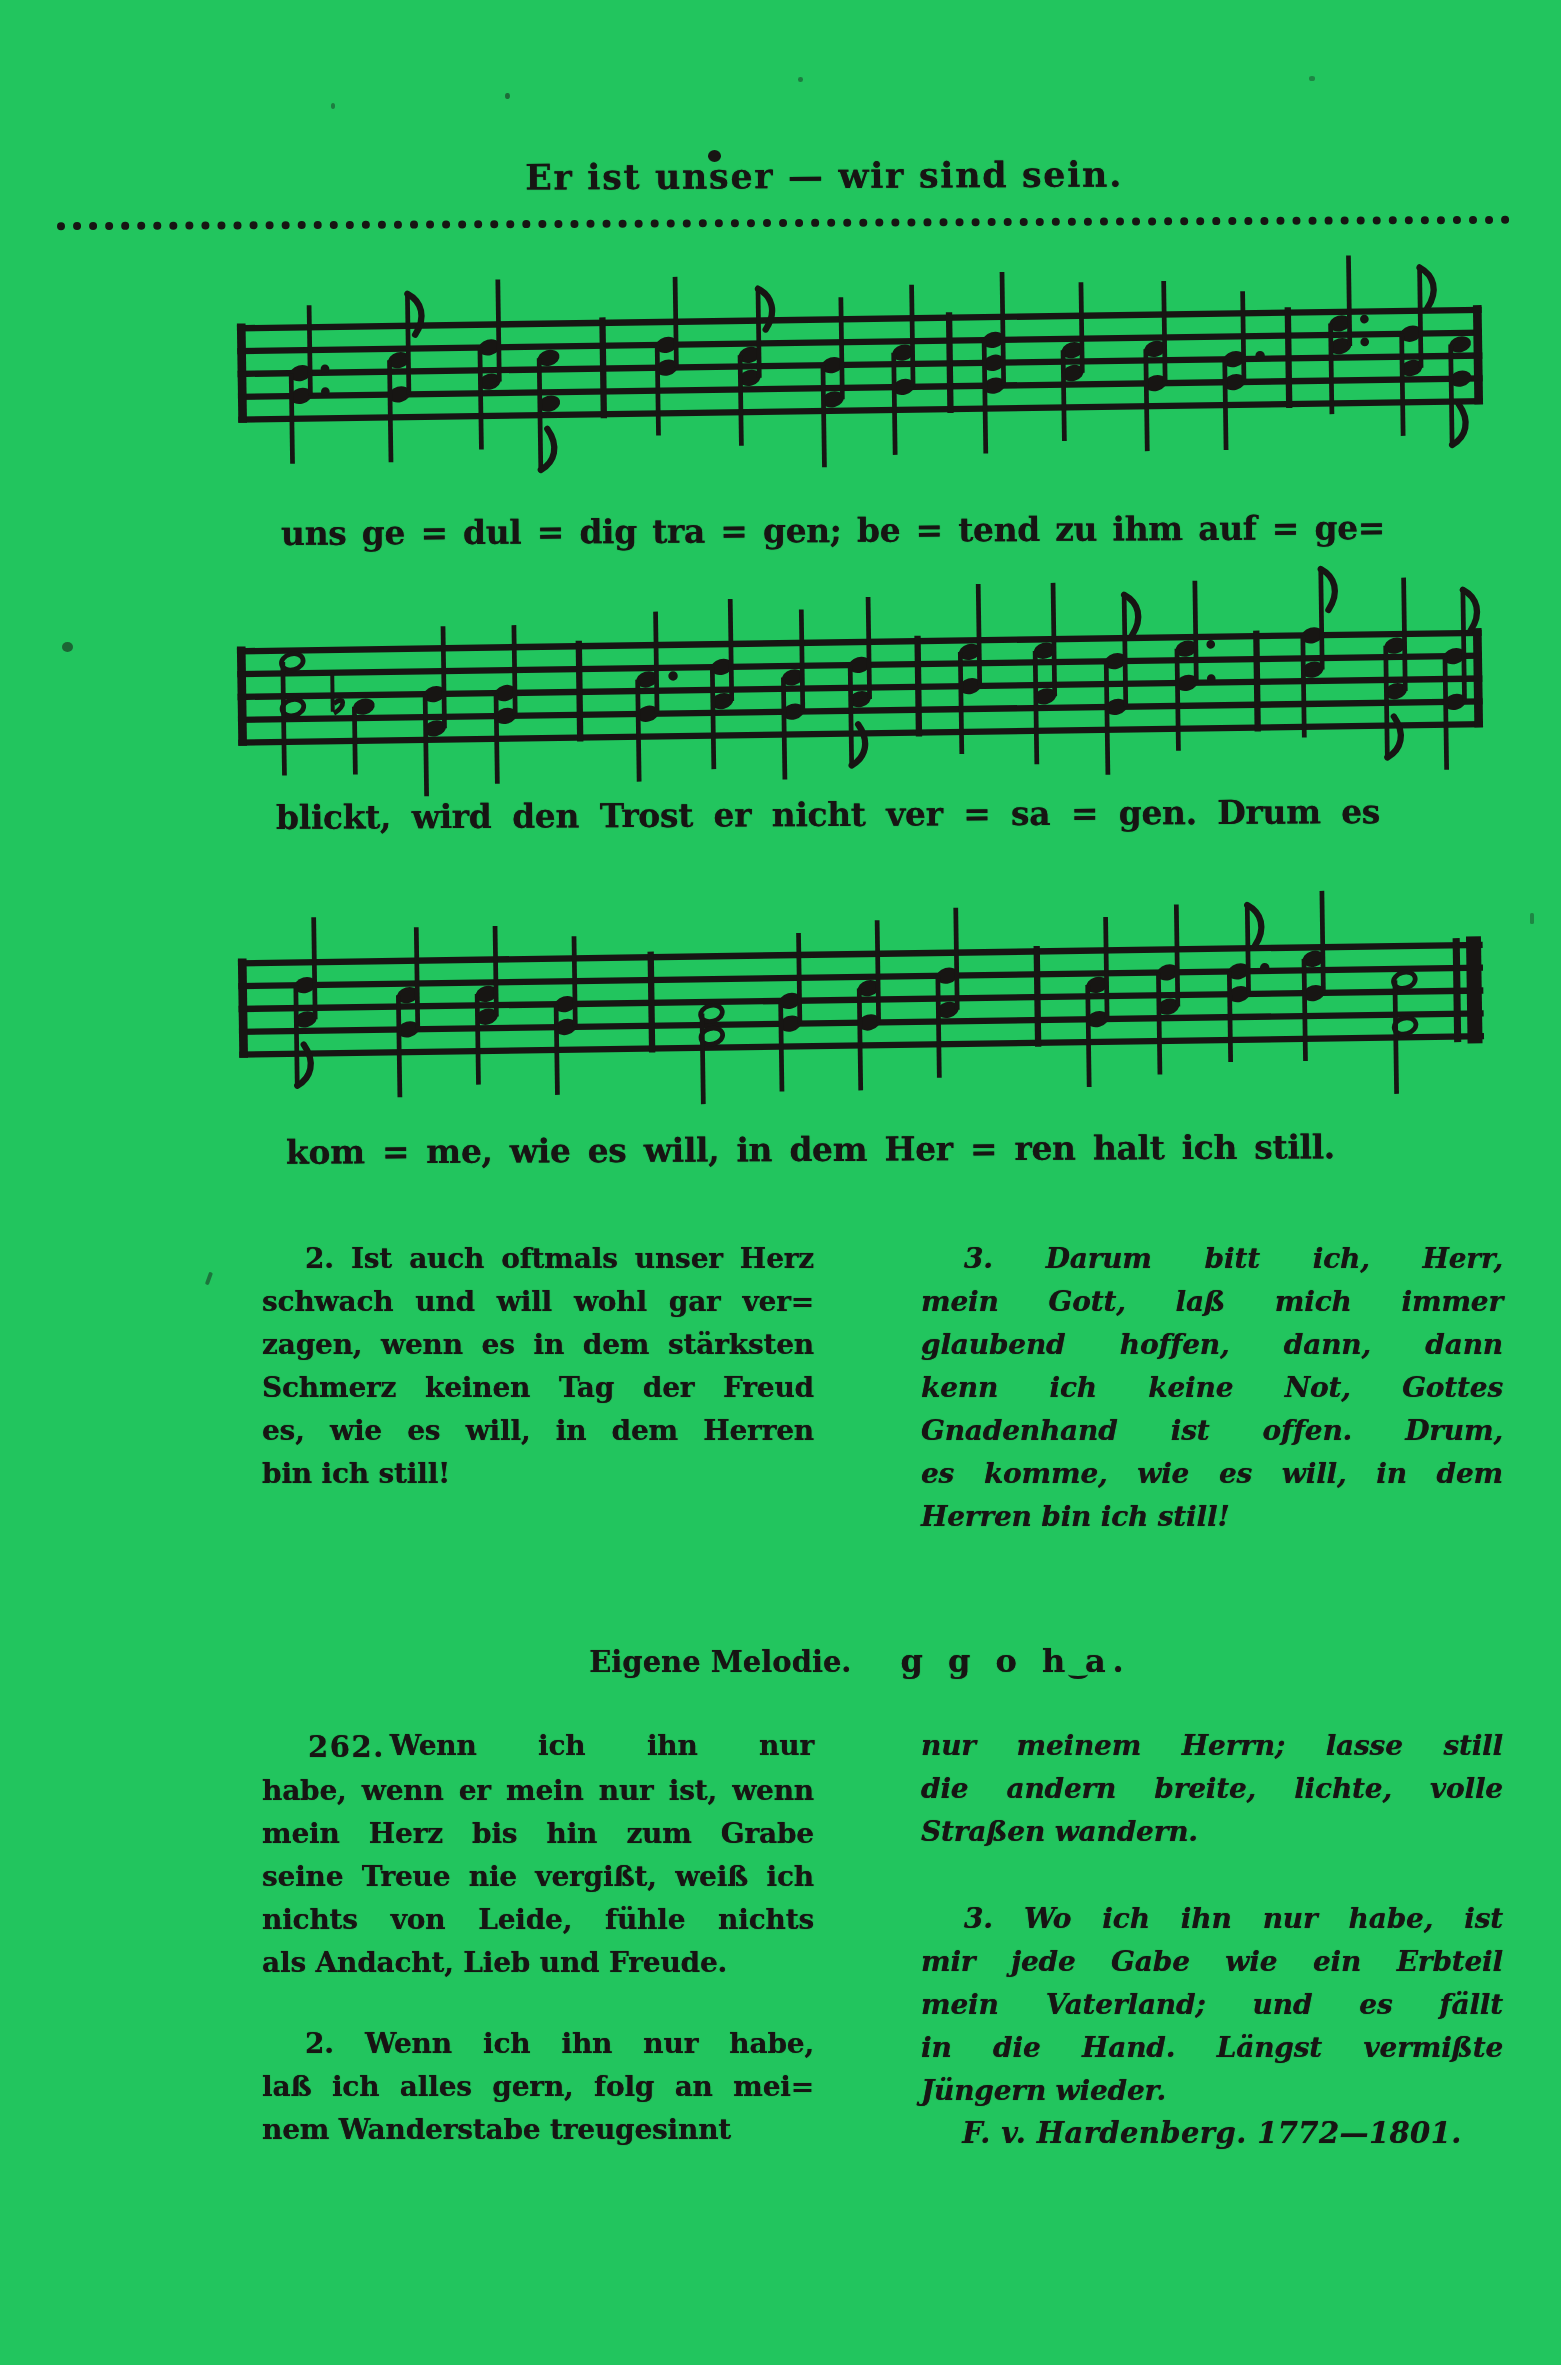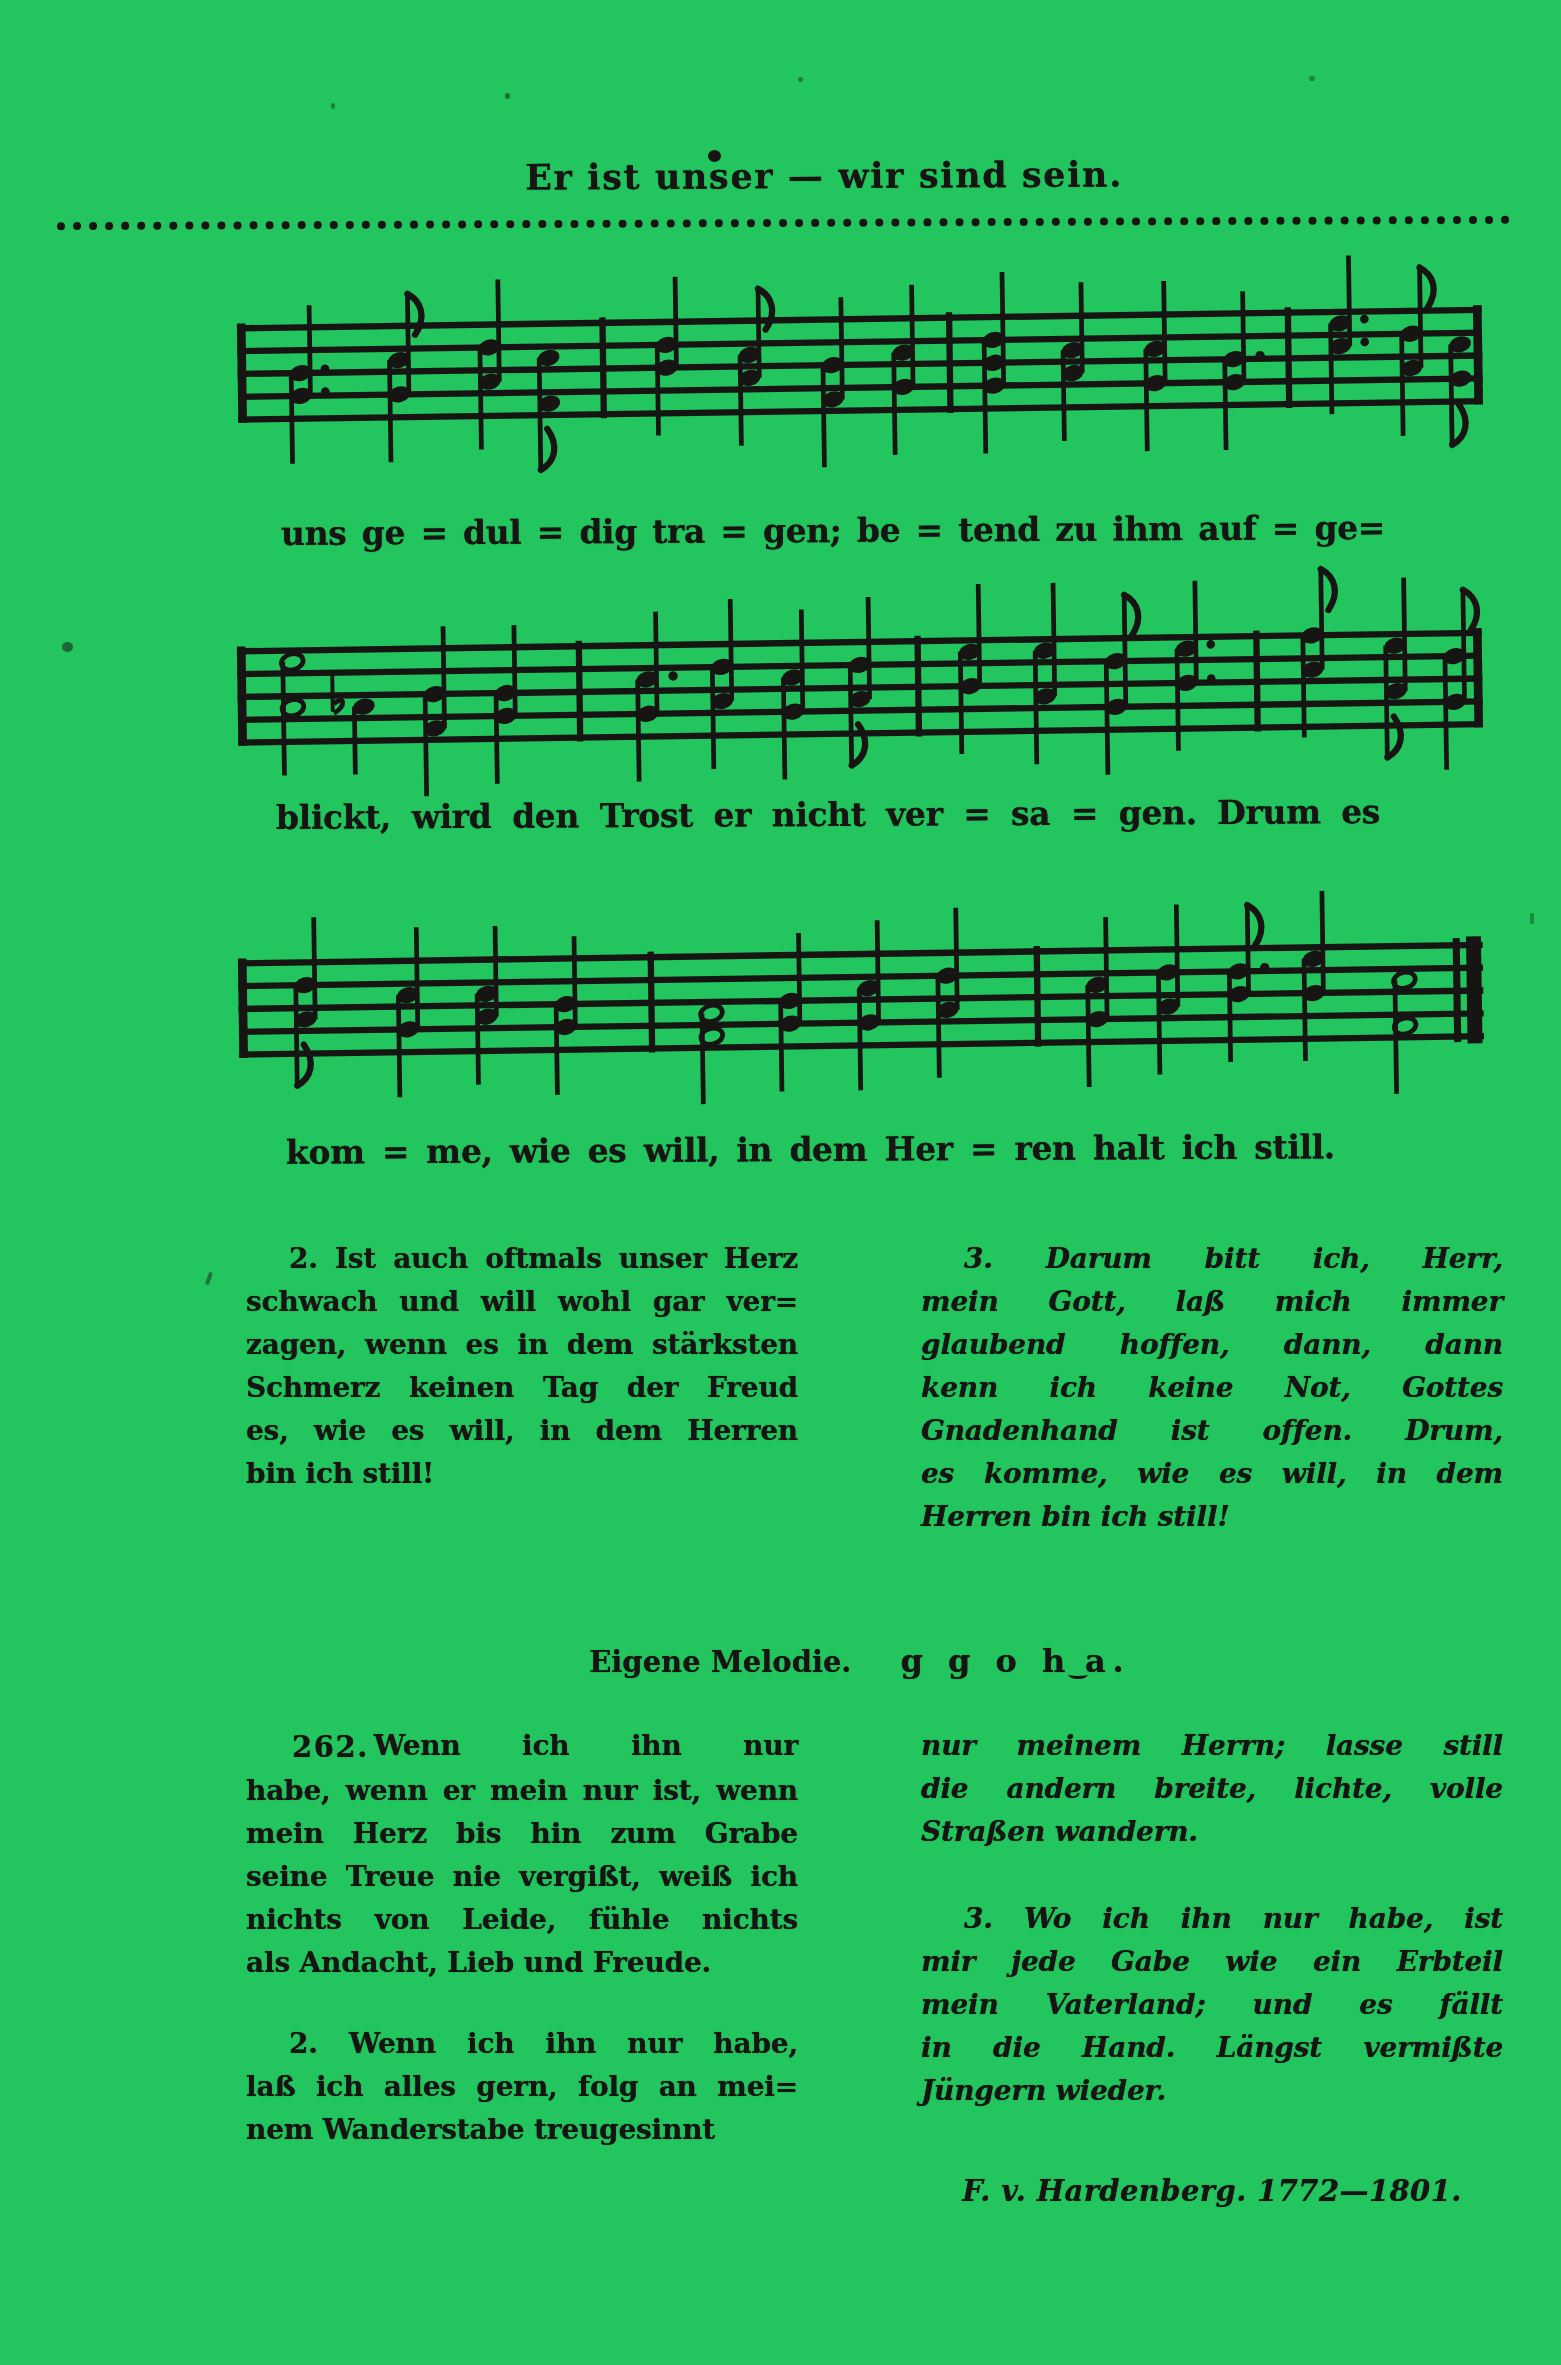--- a/index.html
+++ b/index.html
@@ -28,21 +28,21 @@
     font-size:33px;letter-spacing:-0.4px;white-space:nowrap;
     text-shadow:0 0 0.8px rgba(20,18,15,.8);transform:rotate(-0.3deg);
   }
   .l1{top:511px;left:281px;width:1104px;}
   .l2{top:795px;left:276px;width:1104px;}
   .l3{top:1130px;left:286px;width:1049px;}
   .col{
     position:absolute;font-size:28px;line-height:43px;letter-spacing:-0.2px;
     text-shadow:0 0 0.8px rgba(20,18,15,.8);
   }
-  .colL{left:246px;width:552px;}
+  .colL{left:262px;width:552px;}
   .colR{left:921px;width:582px;font-style:italic;}
   .colTop{top:1237px;}
   .colHymn{top:1724px;}
   .para{margin:0;}
   .para + .para{margin-top:38px;}
   .line{text-align:justify;text-align-last:justify;}
   .line.last{text-align-last:auto;}
   .indent .line:first-child{text-indent:43px;}
   .p262 .first{text-align:justify;text-align-last:justify;text-indent:46px;}
   .num{font-size:29px;letter-spacing:1.6px;line-height:43px;vertical-align:-2.4px;padding-right:4.7px;}
@@ -51,21 +51,21 @@
     justify-content:center;align-items:baseline;gap:49px;
     transform:translateX(79px);text-shadow:0 0 0.8px rgba(20,18,15,.8);
   }
   .mel-label{font-size:29px;}
   .mel-letters{font-size:32px;letter-spacing:7px;white-space:nowrap;}
   .tie{
     display:inline-block;width:20.5px;height:9.5px;margin:0 -3.2px 0 -4.7px;
     border-bottom:3.2px solid #171513;border-radius:0 0 100% 100%;
     vertical-align:-7px;
   }
-  .attrib{margin-top:58px;text-align:center;font-size:29px;letter-spacing:0.4px;}
+  .attrib{text-align:center;font-size:29px;letter-spacing:0.4px;}
   .speck{position:absolute;border-radius:50%;background:#171513;}
 </style>
 </head>
 <body>
 
 <div class="page">
 
   <div class="speck" style="left:708px;top:150px;width:13.4px;height:12px;"></div>
   <div class="speck" style="left:62px;top:642px;width:11px;height:10.3px;opacity:.55;"></div>
   <div class="speck" style="left:505px;top:93px;width:4.7px;height:6.3px;opacity:.5;"></div>

